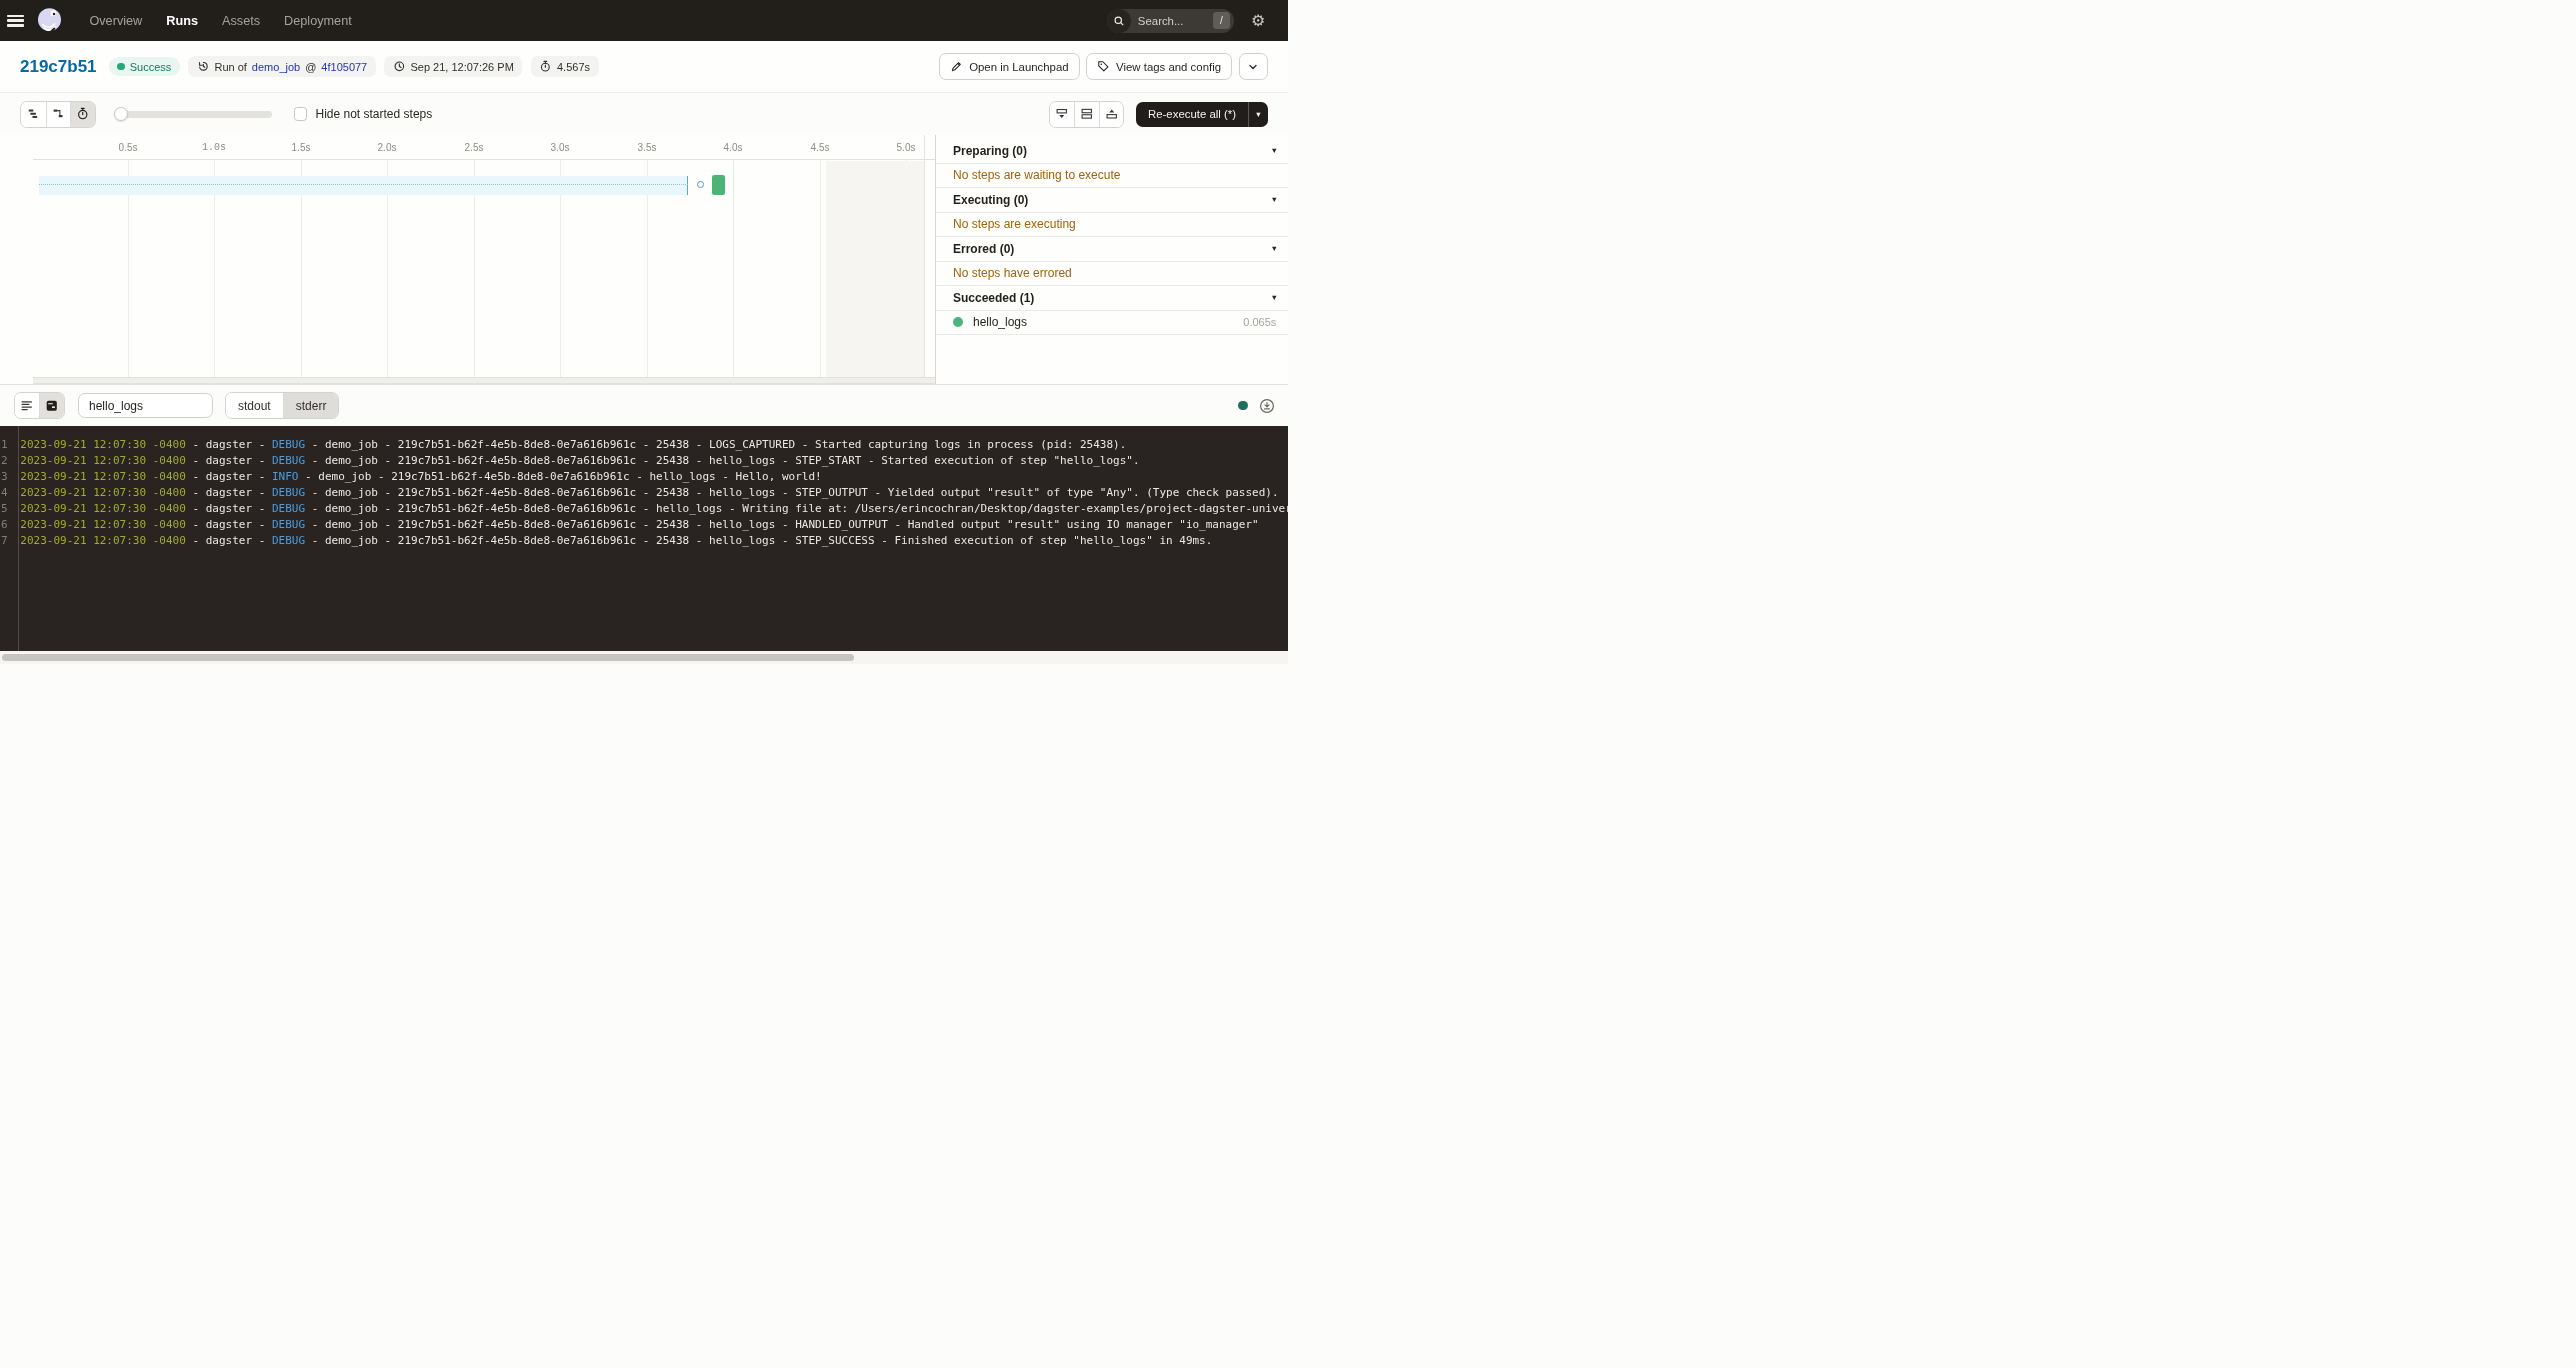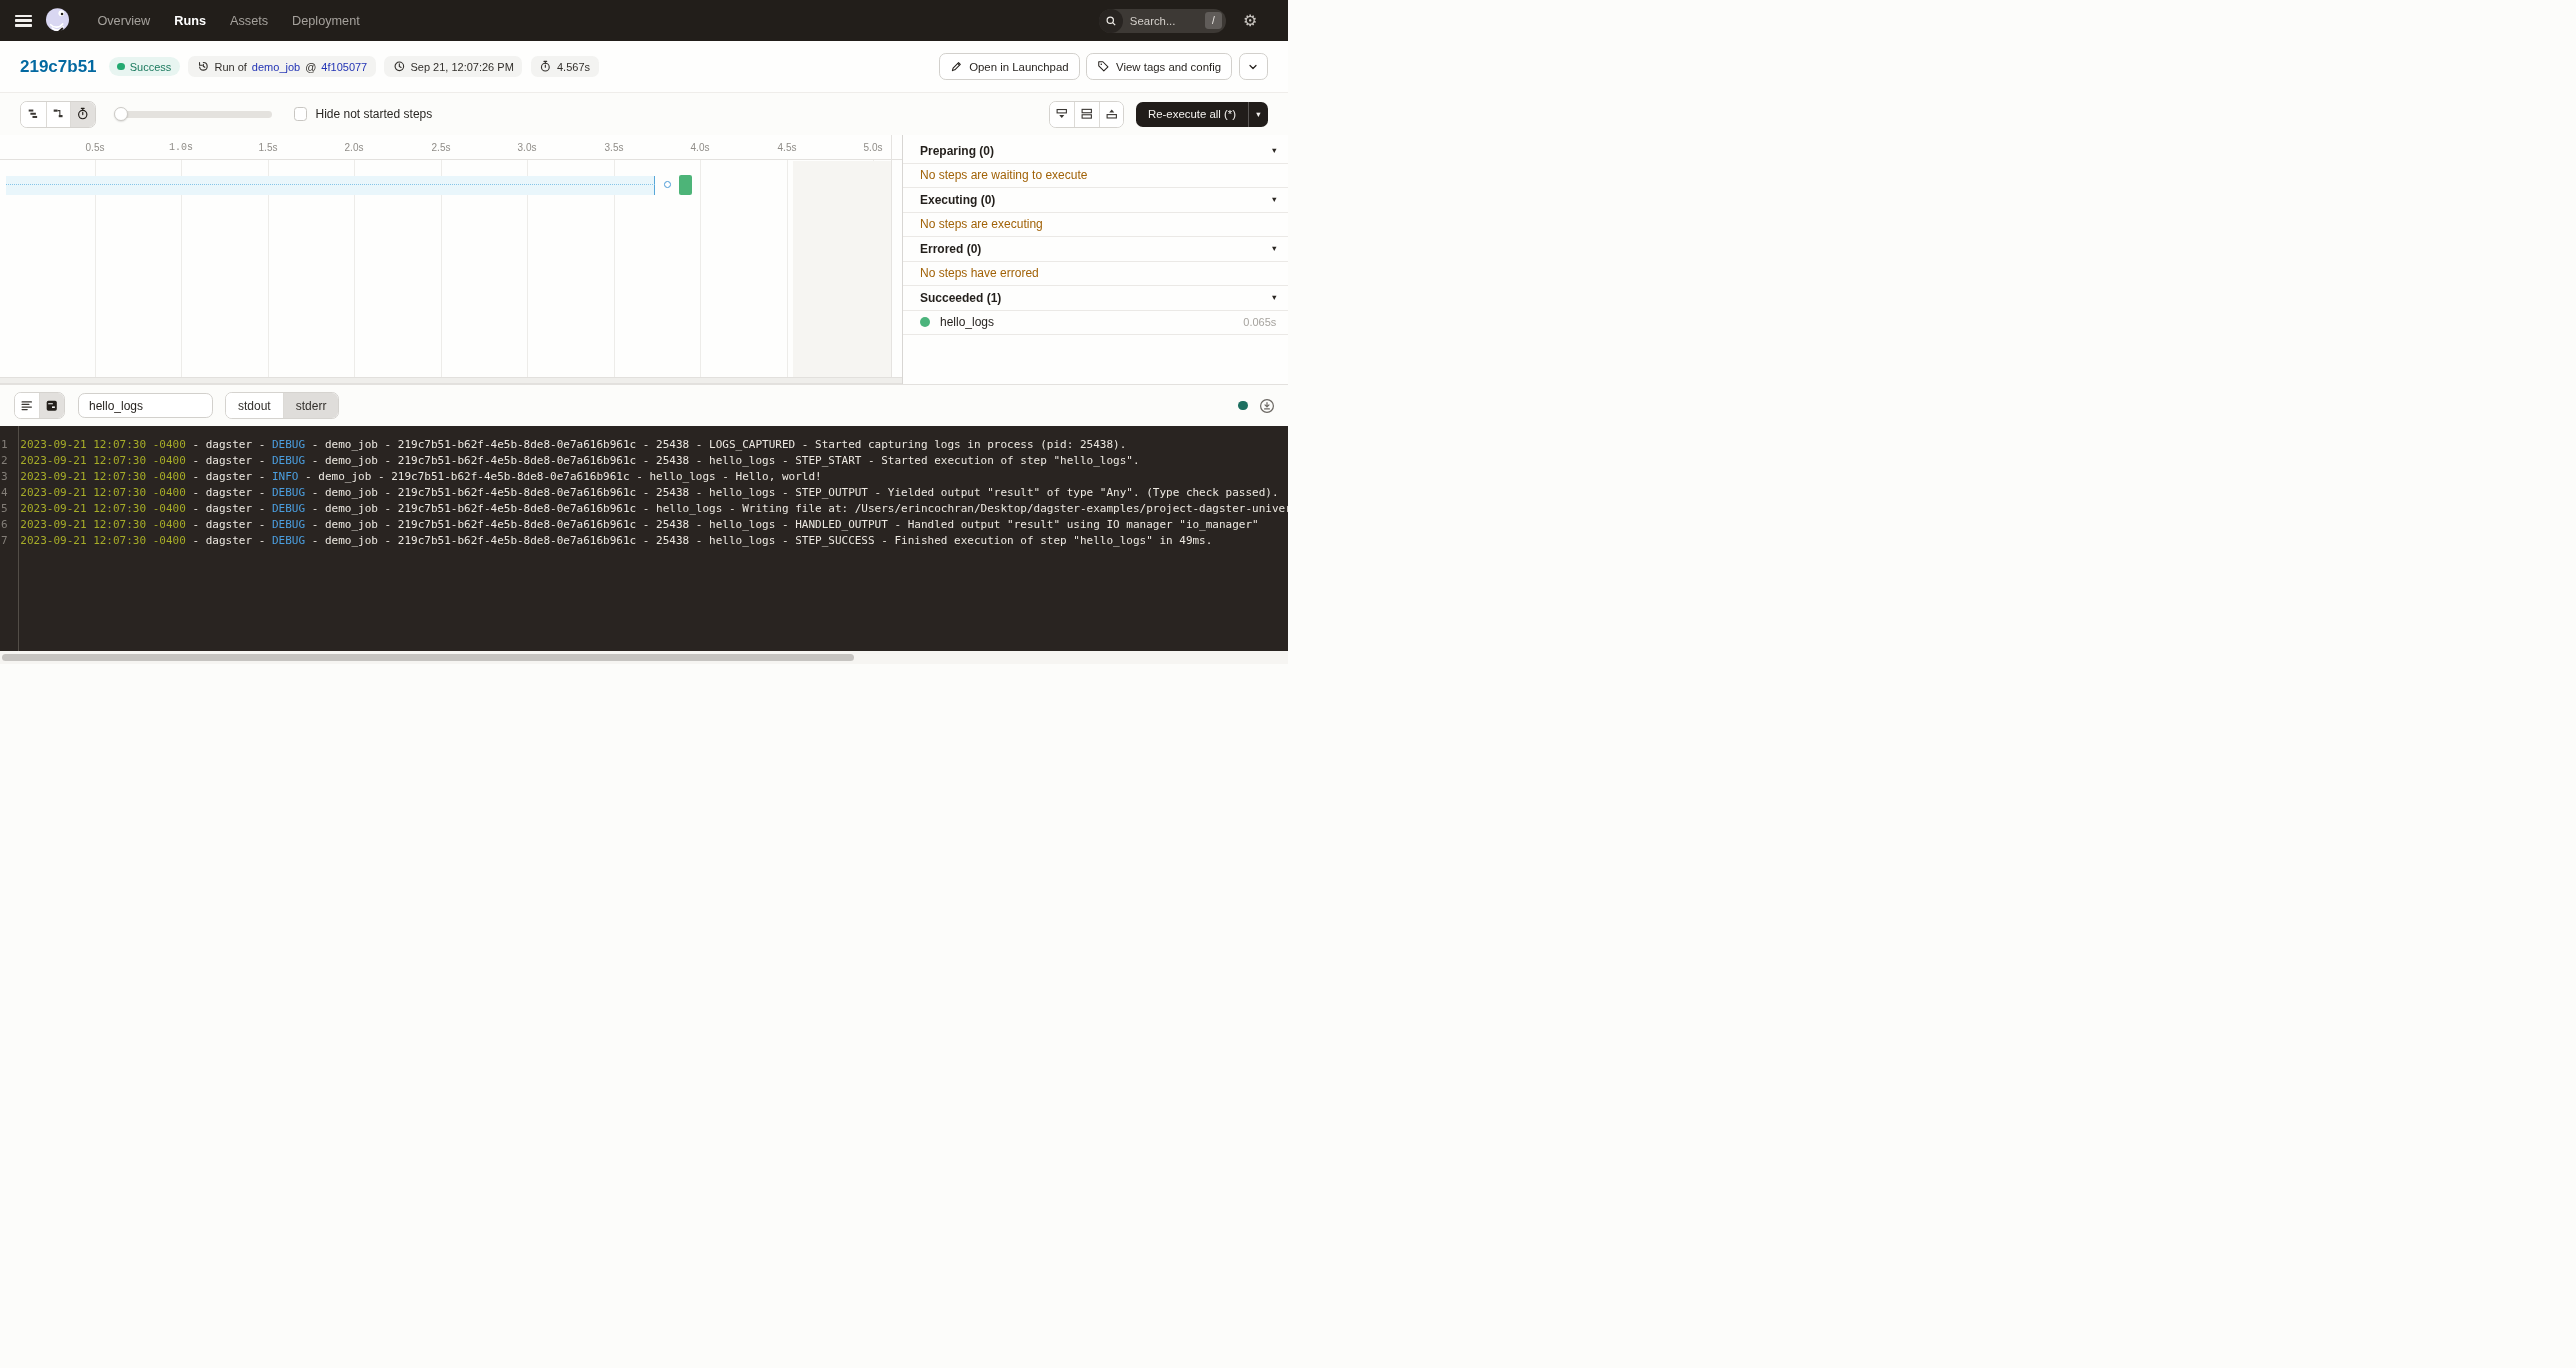--- a/index.html
+++ b/index.html
@@ -1,21 +1,21 @@
 <!DOCTYPE html>
 <html style="font-size:13.5px"><head>
 <meta charset="utf-8">
 <style>
   * { margin:0; padding:0; box-sizing:border-box; }
   html,body { width:1288px; height:684px; overflow:hidden; }
   body { font-family:"Liberation Sans", sans-serif; background:#FCFCFA; color:#231F1B; }
   .app { width:1288px; height:684px; display:flex; flex-direction:column; }
 
   
-  .topnav { height:41px; background:#221E1A; display:flex; align-items:center; padding:0 12px; flex:none; }
+  .topnav { height:41px; background:#221E1A; display:flex; align-items:center; padding:0 4px; flex:none; }
   .hamburger { width:17px; height:12px; display:flex; flex-direction:column; justify-content:space-between; cursor:pointer; margin-left:3.4px; }
   .hamburger span { display:block; height:2.1px; background:#F2F0ED; border-radius:0.8px; }
   .logo { width:29px; height:29px; margin-left:11px; flex:none; }
   .topnav nav { display:flex; gap:24px; margin-left:25px; }
   .navlink { font-size:12.7px; color:#A5A19C; text-decoration:none; cursor:pointer; }
   .navlink.active { color:#FFFFFF; font-weight:bold; }
   .search { margin-left:auto; width:127px; height:24px; background:#3D3935; border-radius:12px; display:flex; align-items:center; cursor:text; }
   .search-circ { width:24px; height:24px; border-radius:50%; background:#282421; display:flex; align-items:center; justify-content:center; flex:none; }
   .search-ph { font-size:11.4px; color:#D4D0CB; margin-left:6.8px; }
   .slash-badge { margin-left:auto; margin-right:4.2px; width:17px; height:17px; border-radius:3.4px; background:rgba(255,255,255,.18); color:#ECE9E5; font-size:10px; display:flex; align-items:center; justify-content:center; }
@@ -44,21 +44,21 @@
   .slider-knob { position:absolute; left:-1.7px; top:5px; width:14.4px; height:14.4px; border-radius:50%; background:#FFFFFF; border:0.8px solid #CCCAC6; box-shadow:0 0.8px 1.7px rgba(0,0,0,.15); cursor:grab; }
   .checkline { display:flex; align-items:center; gap:8.5px; cursor:pointer; }
   .checkbox { width:13.5px; height:13.5px; border:1.3px solid #C8C6C2; border-radius:3.4px; background:#FFFFFF; flex:none; }
   .checklabel { font-size:12px; color:#2B2824; }
   .toolbar-right { margin-left:auto; display:flex; align-items:center; gap:12px; }
   .reexec { display:flex; height:25px; border-radius:6.8px; overflow:hidden; background:#211D1A; color:#F4F2EF; cursor:pointer; }
   .reexec-label { display:flex; align-items:center; padding:0 12px; font-size:11.4px; }
   .reexec-caret { width:20px; display:flex; align-items:center; justify-content:center; border-left:0.8px solid rgba(255,255,255,.25); font-size:8.5px; }
 
   
-  .main { height:249px; display:flex; flex:none; background:#FEFEFD; }
+  .main { height:249px; display:flex; flex:none; background:#FEFEFD;padding-left:33px; }
   .gantt { position:relative; width:903px; flex:none; border-right:0.8px solid #D8D6D3; overflow:hidden; }
   .gantt-axis { position:absolute; left:0; top:0; width:100%; height:25px; border-bottom:0.8px solid #E3E1DE; }
   .tick { position:absolute; top:6.8px; transform:translateX(-50%); font-size:10px; color:#8F8C87; }
   .gridline { position:absolute; top:25px; bottom:6.8px; width:0.8px; background:#EDECE9; }
   .afterrun { position:absolute; left:793px; width:98px; top:26px; bottom:6.8px; background:#F6F5F2; }
   .chart-edge { position:absolute; left:891px; top:0; bottom:6.8px; width:0.8px; background:#E5E3E0; }
   .wait-band { position:absolute; left:6px; width:649px; top:41px; height:18.6px; background:#E9F6FB; border-right:1.7px solid #58A7D8; }
   .wait-dots { position:absolute; left:6px; width:649px; top:49px; height:0; border-top:1.3px dotted #85C5E8; }
   .retry-circle { position:absolute; left:664px; top:46px; width:6.8px; height:6.8px; border:1.3px solid #4A9AD6; border-radius:50%; background:#FFFFFF; }
   .exec-bar { position:absolute; left:679px; top:40px; width:12.7px; height:19.5px; background:#4DB478; border-radius:2.1px; cursor:pointer; }

